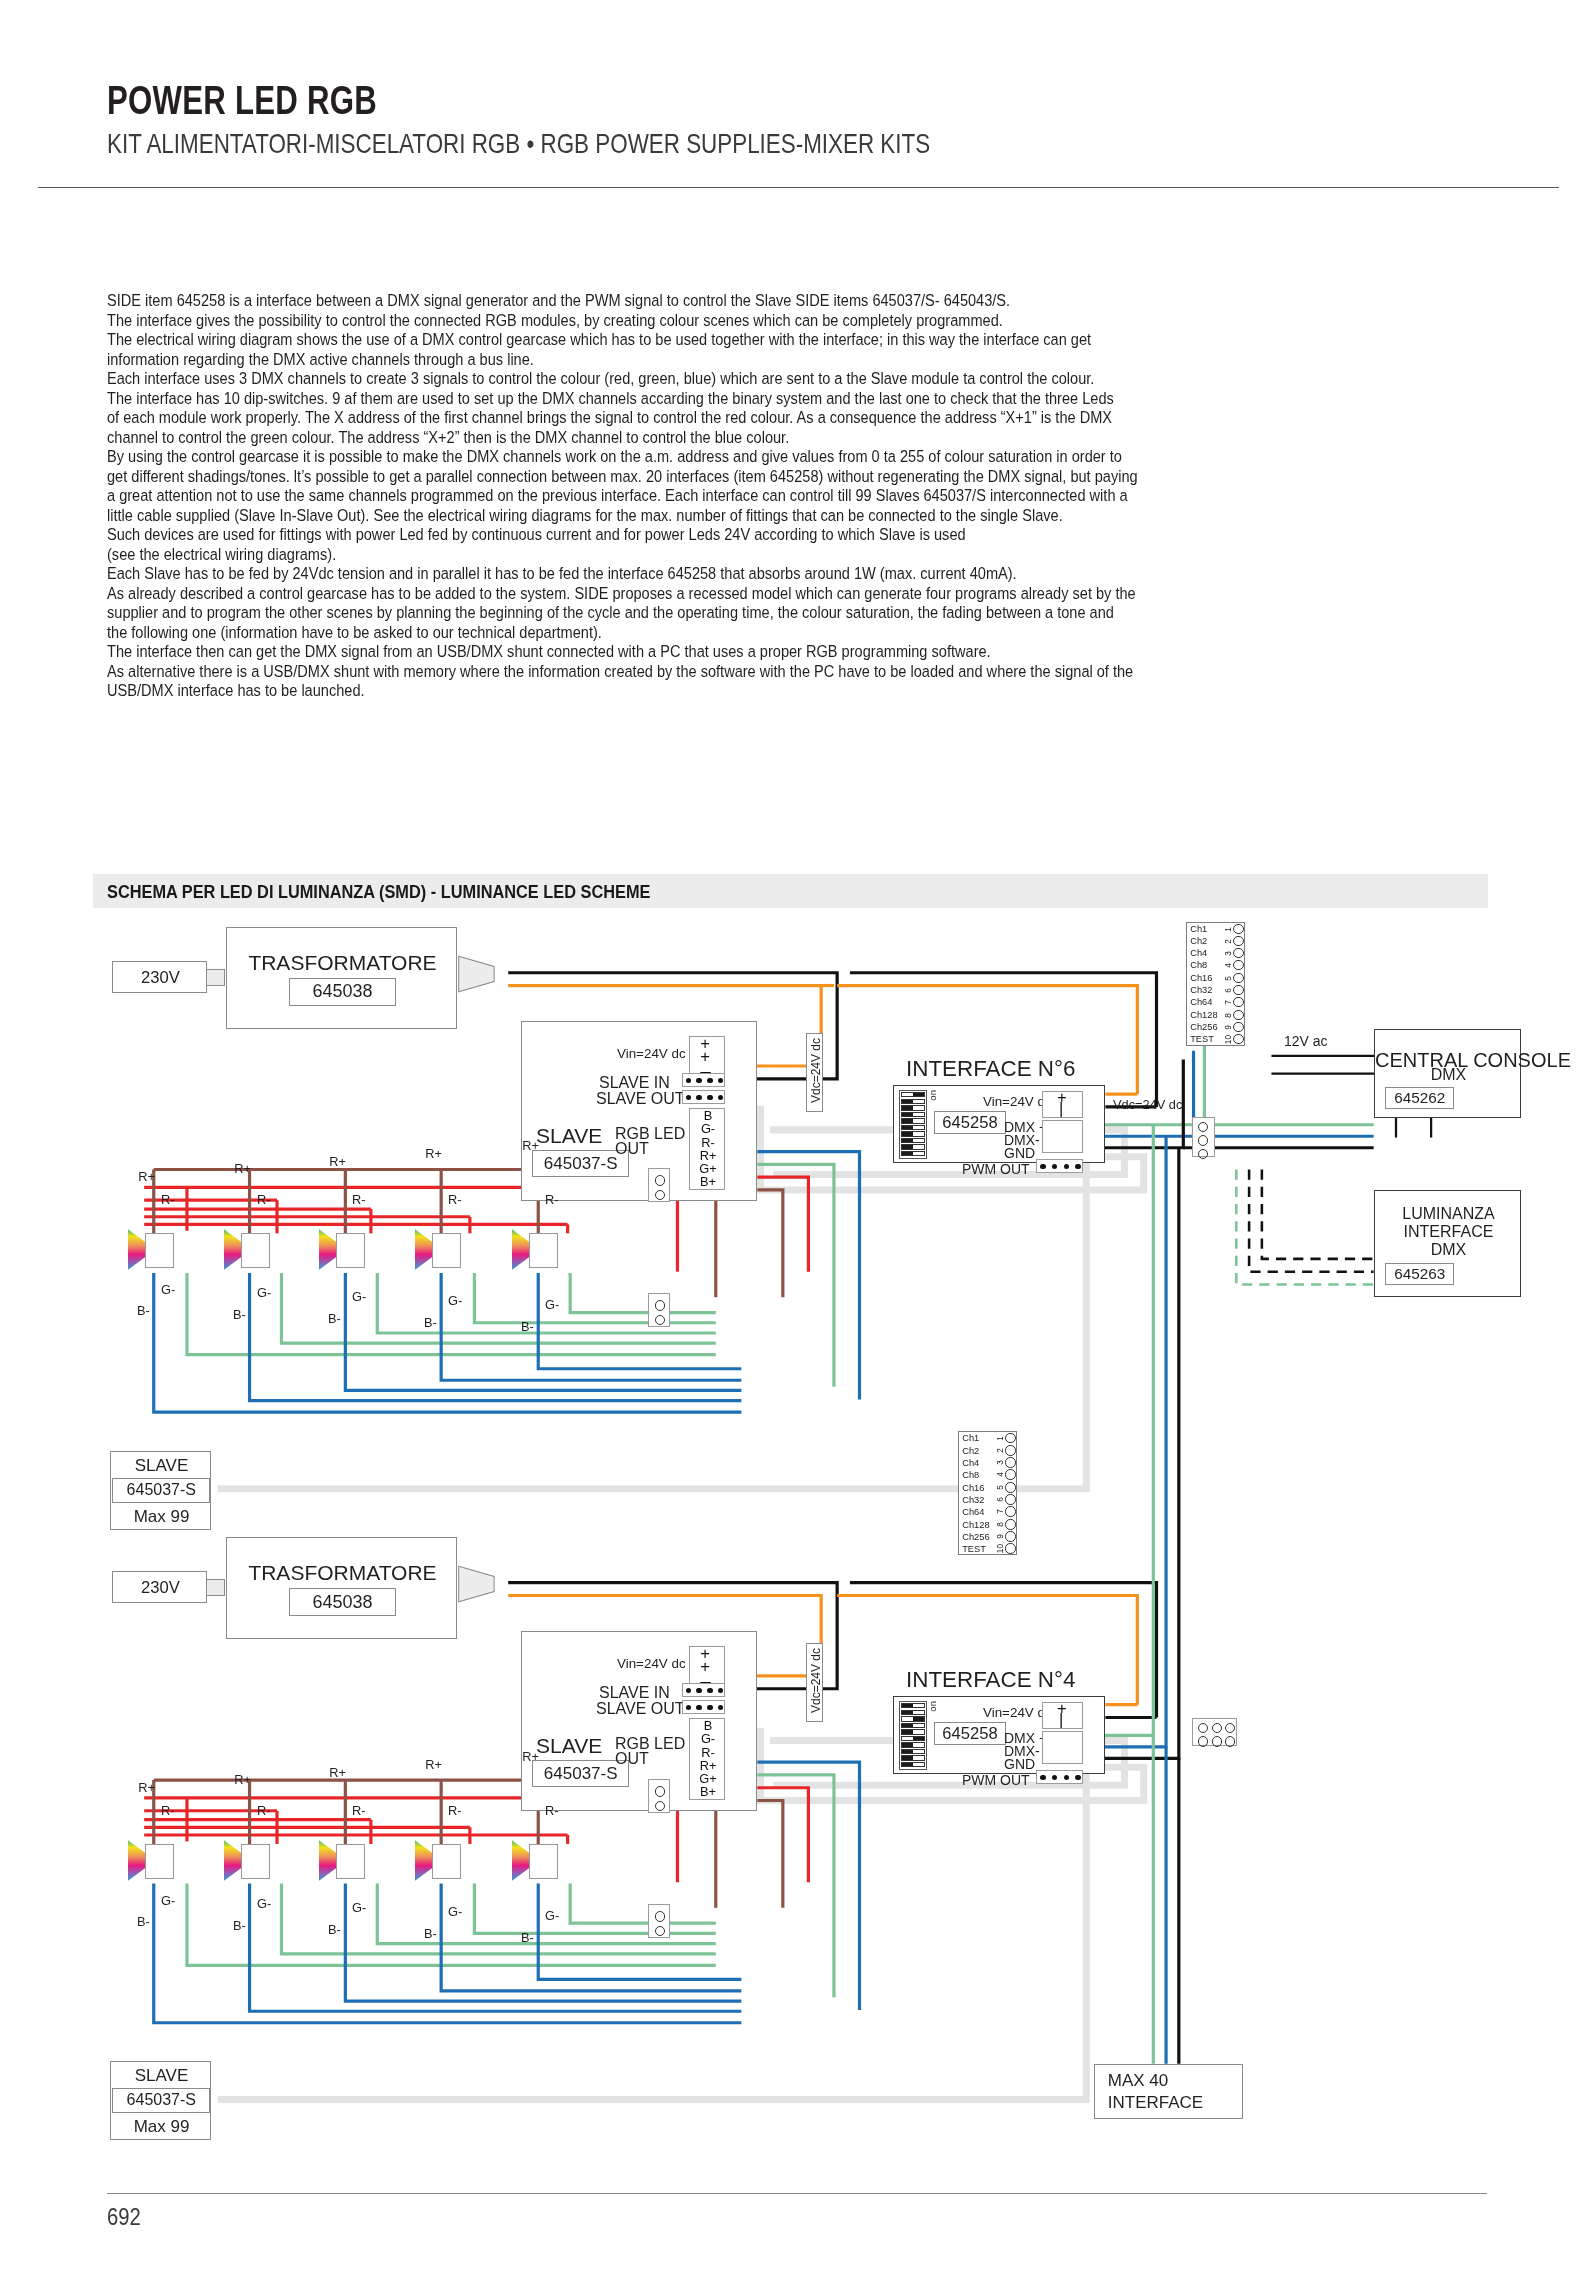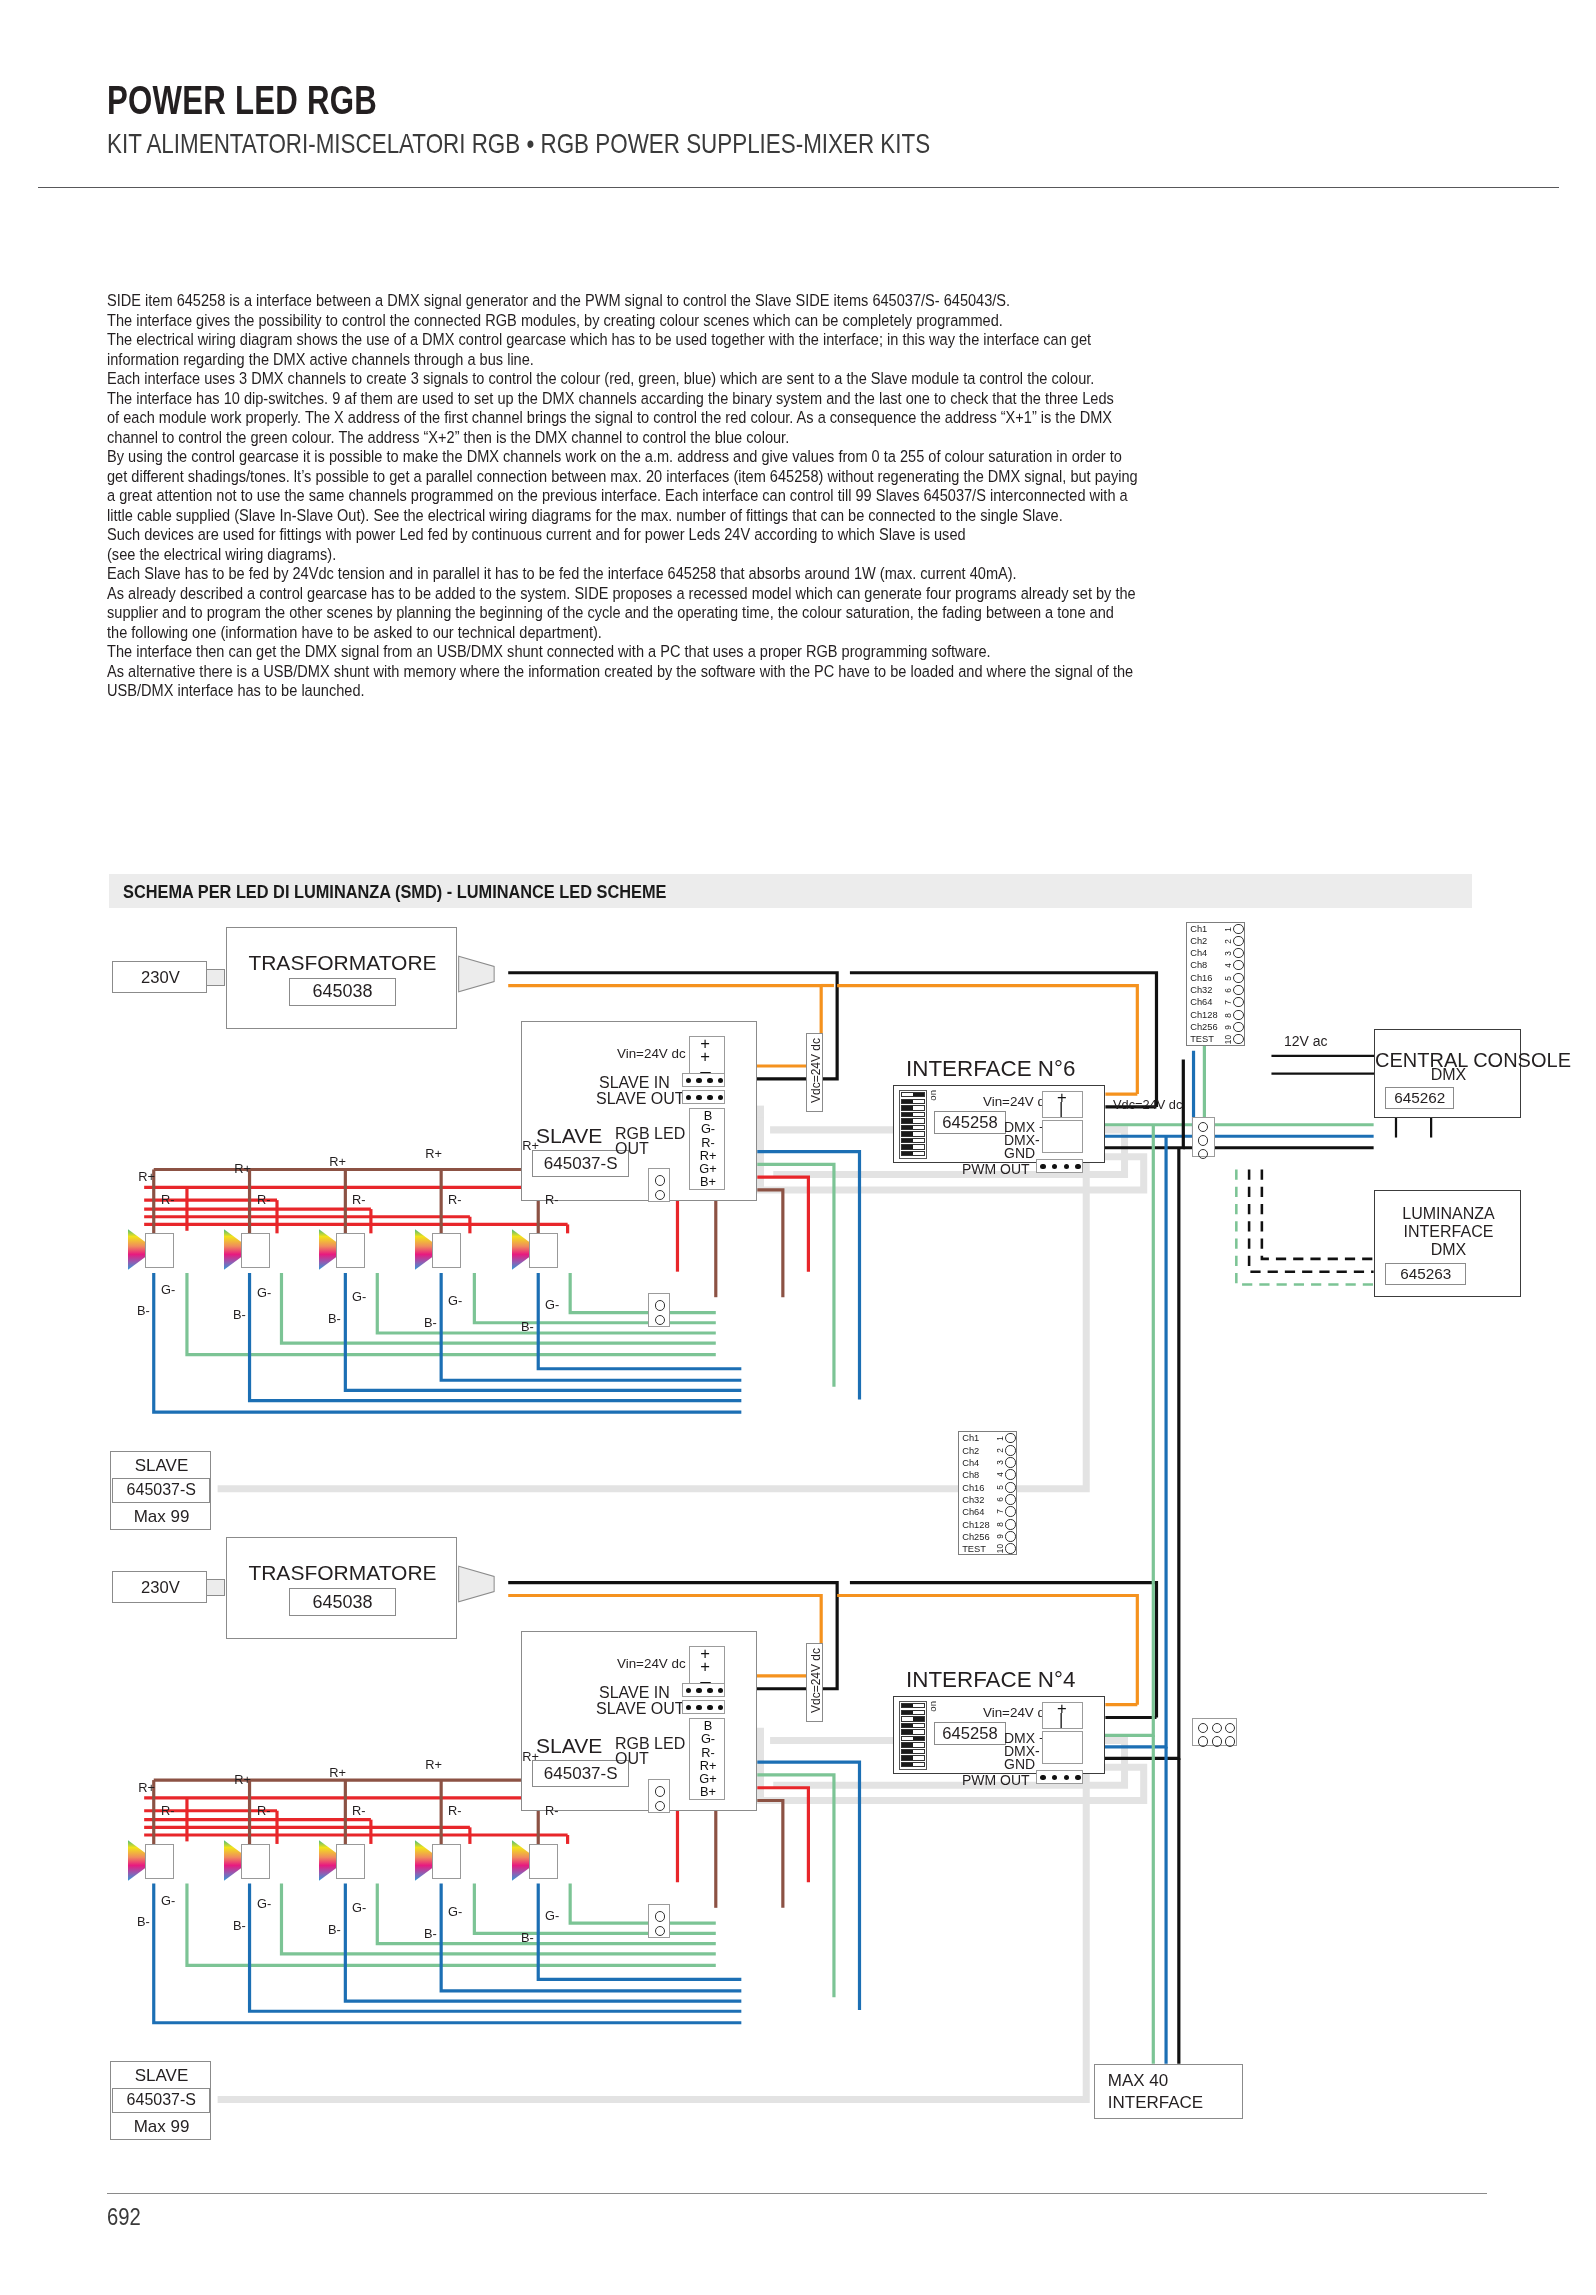--- a/index.html
+++ b/index.html
@@ -16,21 +16,21 @@
   .hdr-rule{position:absolute;left:38px;top:187px;width:1521px;height:1.3px;background:#58585a;}
   .foot-rule{position:absolute;left:107px;top:2193px;width:1380px;height:1.3px;background:#8a8a8a;}
   .pageno{position:absolute;left:107px;top:2204px;font-size:23px;color:#3a3a3a;transform:scaleX(.88);transform-origin:left top;}
 
   
   .body-copy{position:absolute;left:107px;top:291px;width:1406px;}
   .body-copy p{margin:0;font-size:16.3px;line-height:19.5px;color:#231f20;
                transform:scaleX(.895);transform-origin:left center;white-space:nowrap;}
 
   
-  .sec-bar{position:absolute;left:109px;top:874px;width:1363px;height:34px;background:#ececec;}
+  .sec-bar{position:absolute;left:93px;top:874px;width:1363px;height:34px;background:#ececec;padding-left:32px;}
   .sec-bar span{position:absolute;left:14px;top:7px;font-size:19px;font-weight:bold;
                 transform:scaleX(.86);transform-origin:left top;white-space:nowrap;color:#1a1a1a;}
 
   
   .diagram{position:absolute;left:0;top:914px;width:1597px;height:1271px;}
   .diagram svg{position:absolute;left:0;top:0;}
 
   
   .bx{position:absolute;box-sizing:border-box;background:#fff;}
   .bx.thin{border:1px solid #8b8b8b;}
@@ -445,21 +445,21 @@
       <div class="lbl ctr" style="left:0;top:36px;width:147px;font-size:16px;">DMX</div>
       <div class="code-box" style="left:10.2px;top:57px;width:69px;height:22px;">
         <span style="font-size:15.3px;">645262</span>
       </div>
     </div>
 
     <div class="bx dark" style="left:1374px;top:276px;width:147px;height:107px;">
       <div class="lbl ctr" style="left:0;top:14px;width:147px;font-size:16px;">LUMINANZA</div>
       <div class="lbl ctr" style="left:0;top:32px;width:147px;font-size:16px;">INTERFACE</div>
       <div class="lbl ctr" style="left:0;top:50px;width:147px;font-size:16px;">DMX</div>
-      <div class="code-box" style="left:10.2px;top:72px;width:81px;height:22px;">
+      <div class="code-box" style="left:10.2px;top:72px;width:69px;height:22px;">
         <span style="font-size:15.3px;">645263</span>
       </div>
     </div>
 
     <div id="ledrow1">
         <div class="led" style="left: 128px; top: 319px;">
           <svg class="cone" viewBox="0 0 30 64">
             <defs>
               <linearGradient id="gledrow10" x1="0" y1="0" x2="0" y2="1">
                 <stop offset="0%" stop-color="#46b97f"></stop>

